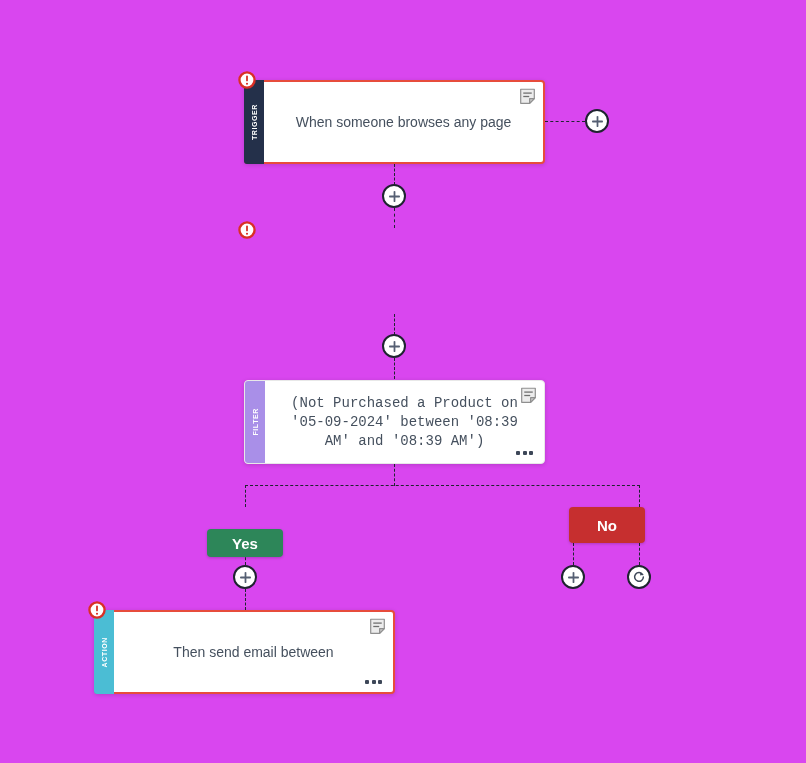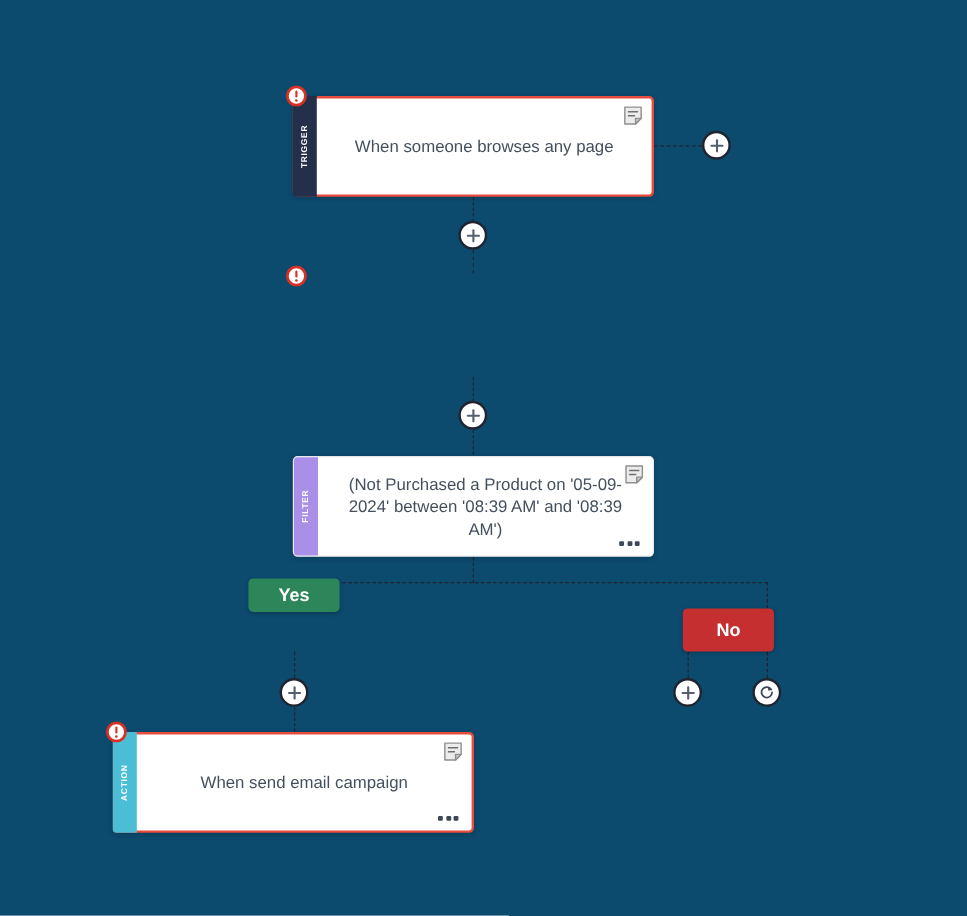--- a/index.html
+++ b/index.html
@@ -10,21 +10,21 @@
     width: 806px;
     height: 763px;
     background: #f5f5f5;
     font-family: "Liberation Sans", sans-serif;
     overflow: hidden;
   }
   #canvas {
     position: relative;
     width: 806px;
     height: 763px;
-    background: #0c4a6e;
+    background: #d946ef;
   }
 
   
   .vline {
     position: absolute;
     width: 0;
     border-left: 1px dashed #1f2430;
   }
   .hline {
     position: absolute;
@@ -238,39 +238,39 @@
     <svg viewBox="0 0 14 14" width="13" height="13">
       <line x1="7" y1="2" x2="7" y2="12" stroke="#555f72" stroke-width="1.9" stroke-linecap="round"></line>
       <line x1="2" y1="7" x2="12" y2="7" stroke="#555f72" stroke-width="1.9" stroke-linecap="round"></line>
     </svg>
   </div>
 
   <div class="node noerr" style="left:244px; top:380px; width:301px; height:84px;">
     <div class="node-tag" style="background:#a98fe8;">
       <span>FILTER</span>
     </div>
-    <div class="node-body" style="padding:8px 22px;">
+    <div class="node-body" style="padding:8px 22px;font-family:Liberation Mono, monospace;">
       <div class="node-title">(Not Purchased a Product on '05-09-2024' between '08:39 AM' and '08:39 AM')</div>
       <div class="note-icon">
         <svg viewBox="0 0 20 20" width="17" height="17">
           <path d="M2 1.5 h16 v11 l-5.5 5.5 h-10.5 z" fill="#ececec" stroke="#8f8f8f" stroke-width="1.4" stroke-linejoin="round"></path>
           <path d="M18 12.5 h-5.5 v5.5 z" fill="#c9c9c9" stroke="#8f8f8f" stroke-width="1.4" stroke-linejoin="round"></path>
           <line x1="5" y1="6" x2="15" y2="6" stroke="#6f6f6f" stroke-width="1.5"></line>
           <line x1="5" y1="10" x2="12" y2="10" stroke="#6f6f6f" stroke-width="1.5"></line>
         </svg>
       </div>
       <div class="ellipsis">
         <i></i>
         <i></i>
         <i></i>
       </div>
     </div>
   </div>
 
-  <div class="branch-btn" style="left:207px; top:482px; width:76px; height:28px; background:#2d8659;">
+  <div class="branch-btn" style="left:207px; top:529px; width:76px; height:28px; background:#2d8659;">
     <span>Yes</span>
   </div>
 
   <div class="branch-btn" style="left:569px; top:507px; width:76px; height:36px; background:#c62f2f;text-align:right;">
     <span>No</span>
   </div>
 
   <div class="circle-btn" style="left:233px; top:565px;">
     <svg viewBox="0 0 14 14" width="13" height="13">
       <line x1="7" y1="2" x2="7" y2="12" stroke="#555f72" stroke-width="1.9" stroke-linecap="round"></line>
@@ -290,21 +290,21 @@
       <path d="M12.2 5.2 A5 5 0 1 0 13 8" fill="none" stroke="#3d4758" stroke-width="1.7" stroke-linecap="round"></path>
       <path d="M9.1 2.3 L12.9 5.5 L9.4 6.4 Z" fill="#3d4758"></path>
     </svg>
   </div>
 
   <div class="node err" style="left:94px; top:610px; width:301px; height:84px;">
     <div class="node-tag" style="background:#4bbdd4;">
       <span>ACTION</span>
     </div>
     <div class="node-body">
-      <div class="node-title">When send email campaign</div>
+      <div class="node-title">Then send email between</div>
       <div class="note-icon">
         <svg viewBox="0 0 20 20" width="17" height="17">
           <path d="M2 1.5 h16 v11 l-5.5 5.5 h-10.5 z" fill="#ececec" stroke="#8f8f8f" stroke-width="1.4" stroke-linejoin="round"></path>
           <path d="M18 12.5 h-5.5 v5.5 z" fill="#c9c9c9" stroke="#8f8f8f" stroke-width="1.4" stroke-linejoin="round"></path>
           <line x1="5" y1="6" x2="15" y2="6" stroke="#6f6f6f" stroke-width="1.5"></line>
           <line x1="5" y1="10" x2="12" y2="10" stroke="#6f6f6f" stroke-width="1.5"></line>
         </svg>
       </div>
       <div class="ellipsis">
         <i></i>

